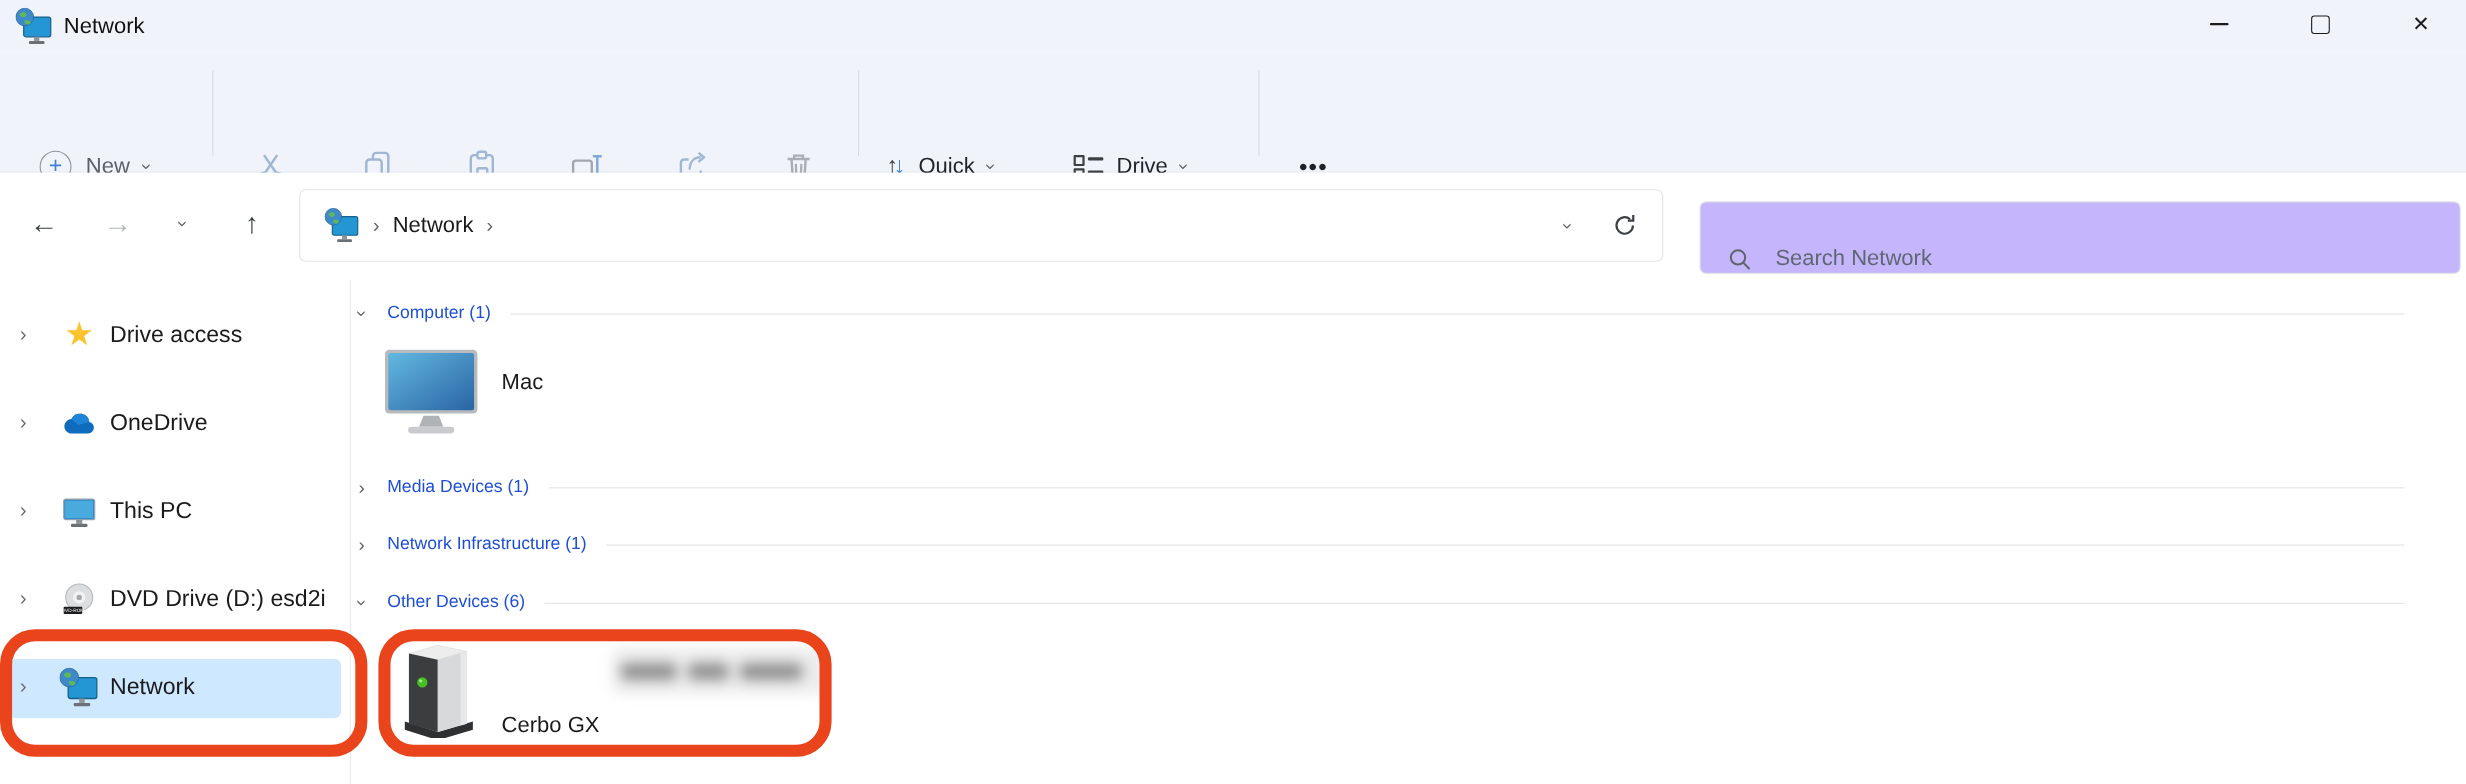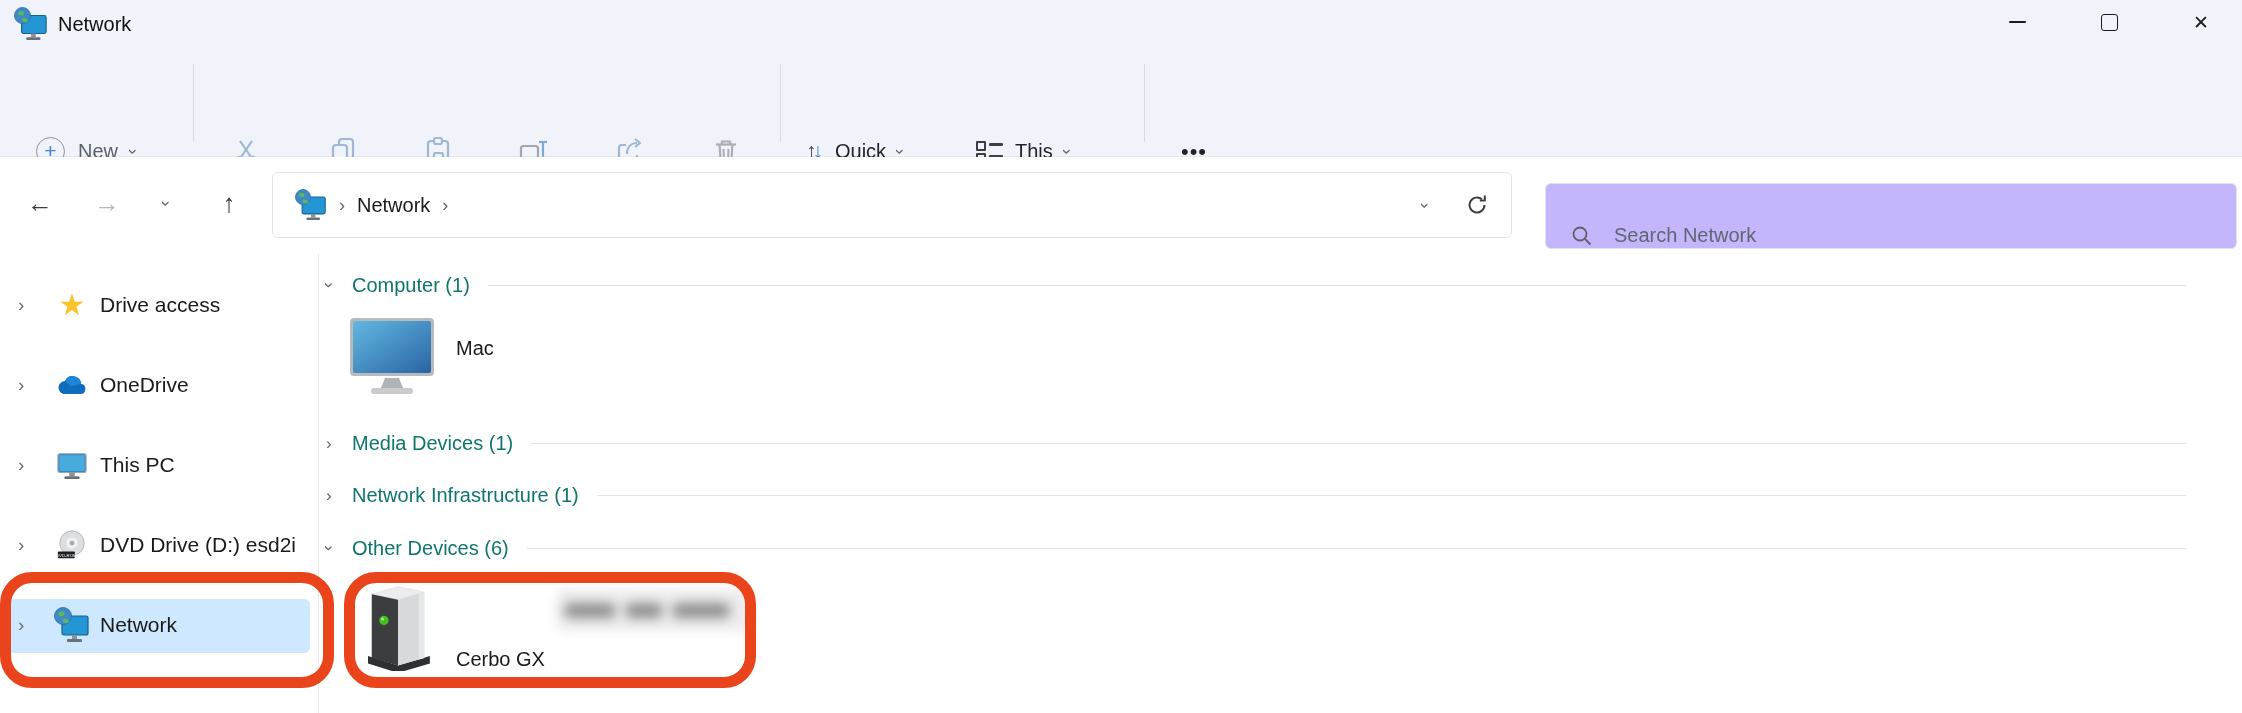--- a/index.html
+++ b/index.html
@@ -61,21 +61,21 @@
   .side-row{position:absolute;left:0;width:318px;height:56px;display:flex;align-items:center;}
   .side-chev{width:22px;margin-left:18px;font-size:19px;color:#6b7075;flex:none;}
   .side-ic{width:36px;height:36px;margin-left:14px;flex:none;display:flex;align-items:center;justify-content:center;}
   .side-label{font-size:21px;margin-left:10px;white-space:nowrap;}
   .star-glyph{font-size:30px;color:#fcc32c;line-height:30px;}
   .selection{position:absolute;left:8px;top:349px;width:302px;height:54px;background:#cde8ff;border-radius:6px;}
 
   .group-header{position:absolute;left:326px;width:1888px;height:28px;display:flex;align-items:center;}
   .grp-chev{width:26px;font-size:17px;color:#5f6368;flex:none;}
   .grp-chev .dn{display:inline-block;transform:rotate(90deg);}
-  .grp-label{font-size:20px;color:#0f766e;white-space:nowrap;}
+  .grp-label{font-size:16px;color:#1d4ed8;white-space:nowrap;}
   .grp-rule{flex:1;height:1px;background:#e3e3e3;margin-left:18px;margin-right:28px;}
 
   .file-item{position:absolute;display:flex;align-items:center;}
   .item-label{font-size:20px;color:#1a1a1a;margin-left:20px;}
   .redacted{position:absolute;left:556px;top:339px;width:186px;height:42px;border-radius:8px;background:#ececec;overflow:hidden;filter:blur(6px);display:flex;align-items:center;gap:9px;padding-left:8px;}
   .redacted i{display:block;height:15px;background:#8f8f8f;border-radius:7px;}
 
   
   .annotation{position:absolute;border:11px solid #e9441b;border-radius:32px;box-sizing:border-box;pointer-events:none;z-index:40;}
   .ann-sidebar{left:0px;top:572px;width:334px;height:116px;}
@@ -177,21 +177,21 @@
       <span class="chev">›</span>
     </div>
 
     <div class="tb-group" style="left:976px;">
       <span class="view-ic">
         <span class="sq" style="top:1px;"></span>
           <span class="bar" style="top:3px;"></span>
         <span class="sq" style="top:13px;"></span>
           <span class="bar" style="top:15px;"></span>
       </span>
-      <span class="tb-label dark">This</span>
+      <span class="tb-label dark">Drive</span>
       <span class="chev">›</span>
     </div>
 
     <div class="tb-divider" style="left:1144px;"></div>
 
     <div class="icon-btn" style="left:1166px;">
       <span class="more-dots">•••</span>
     </div>
   </div>
 

